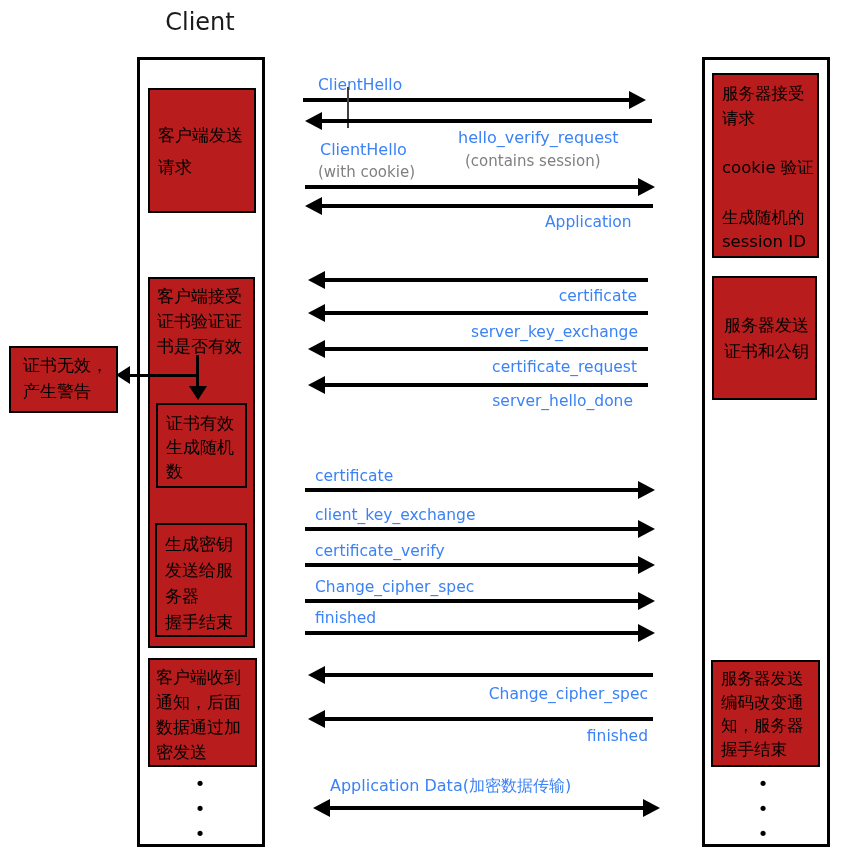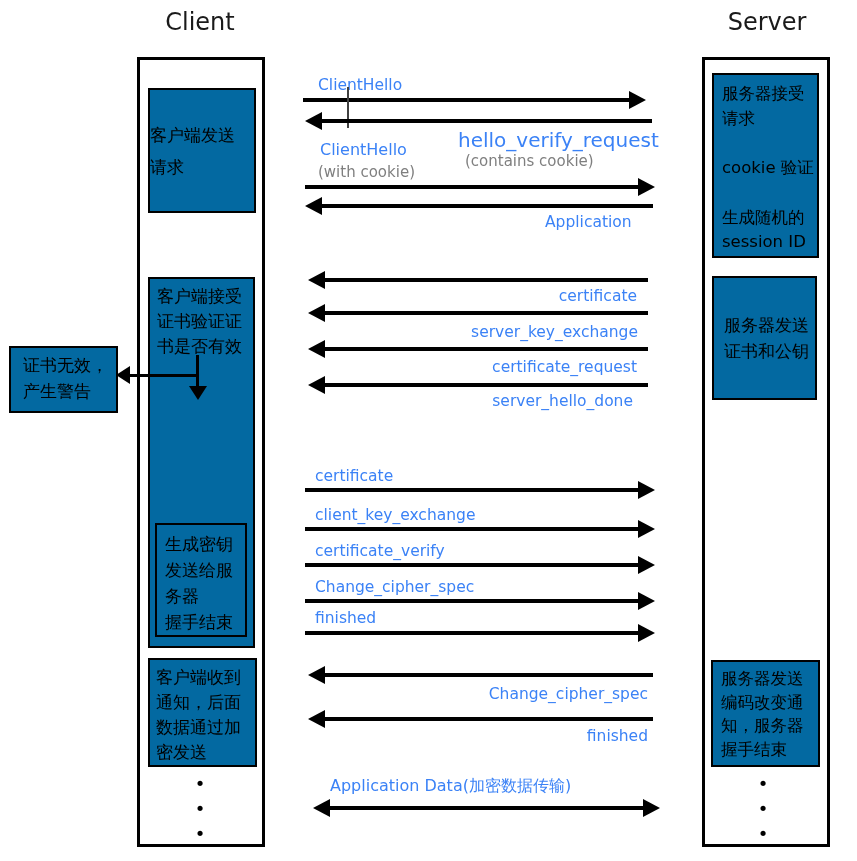--- a/index.html
+++ b/index.html
@@ -4,21 +4,21 @@
 <style>
   html,body{margin:0;padding:0;background:#ffffff;}
   #canvas{
     position:relative;width:857px;height:861px;background:#ffffff;
     font-family:"DejaVu Sans","Liberation Sans",sans-serif;color:#000;
     overflow:hidden;
   }
   .abs{position:absolute;}
   .title{font-size:24px;color:#1a1a1a;text-align:center;width:130px;}
   .col{border:3px solid #000;box-sizing:border-box;background:#fff;}
-  .box{border:2px solid #000;box-sizing:border-box;background:#0369a1;
+  .box{border:2px solid #000;box-sizing:border-box;background:#b91c1c;
        font-size:16.5px;line-height:25px;white-space:pre-line;color:#000;}
   .box.centerv{display:flex;align-items:center;}
   .label{font-size:15.5px;color:#3b82f6;white-space:nowrap;}
   .label.gray{color:#7f7f7f;font-size:15px;}
   .label.right{text-align:right;}
   .arrow{position:absolute;height:18px;}
   .arrow .shaft{position:absolute;top:7px;left:0;right:0;height:4px;background:#000;}
   .arrow.r .shaft{right:13px;}
   .arrow.l .shaft{left:13px;}
   .arrow.b .shaft{left:13px;right:13px;}
@@ -30,33 +30,35 @@
   .tick{background:#404040;}
   .tri-down{width:0;height:0;border-left:9px solid transparent;border-right:9px solid transparent;border-top:14px solid #000;}
   .tri-left{width:0;height:0;border-top:9px solid transparent;border-bottom:9px solid transparent;border-right:14px solid #000;}
 </style>
 </head>
 <body>
 
 <div id="canvas">
 
   <div class="abs title" style="left:135px;top:8px;">Client</div>
-  <div class="abs title" style="left:702px;top:8px;">Server</div>
 
   <div class="abs col" style="left:137px;top:57px;width:128px;height:790px;"></div>
 
   <div class="abs col" style="left:702px;top:57px;width:128px;height:790px;"></div>
 
-  <div class="abs box centerv" style="left:148px;top:88px;width:108px;height:125px;line-height:32px;font-size:17px;">客户端发送
+  <div class="abs box centerv" style="left:148px;top:88px;width:108px;height:125px;padding-left:8px;line-height:32px;font-size:17px;">客户端发送
 请求</div>
 
   <div class="abs box" style="left:148px;top:277px;width:107px;height:371px;padding:5px 0 0 7px;font-size:17px;">客户端接受
 证书验证证
 书是否有效</div>
 
+  <div class="abs box" style="left:156px;top:403px;width:91px;height:85px;padding:6px 0 0 8px;line-height:24px;font-size:17px;">证书有效
+生成随机
+数</div>
 
   <div class="abs box" style="left:155px;top:523px;width:92px;height:114px;padding:6px 0 0 8px;line-height:26px;font-size:17px;">生成密钥
 发送给服
 务器
 握手结束</div>
 
   <div class="abs box" style="left:9px;top:346px;width:109px;height:67px;padding:4px 0 0 12px;line-height:26px;font-size:17px;">证书无效，
 产生警告</div>
 
   <div class="abs box" style="left:148px;top:658px;width:109px;height:109px;padding:5px 0 0 6px;font-size:17px;">客户端收到
@@ -97,22 +99,22 @@
   <div class="arrow r" style="left:303px;top:91px;width:343px;">
       <div class="shaft"></div>
       <div class="head hr"></div>
     </div>
   <div class="abs tick" style="left:347px;top:87px;width:2px;height:41px;"></div>
 
   <div class="arrow l" style="left:305px;top:112px;width:347px;">
       <div class="shaft"></div>
       <div class="head hl"></div>
     </div>
-  <div class="abs label" style="left:458px;top:128px;font-size:20px;">hello_verify_request</div>
-  <div class="abs label gray" style="left:465px;top:152px;">(contains cookie)</div>
+  <div class="abs label" style="left:458px;top:128px;font-size:16px;">hello_verify_request</div>
+  <div class="abs label gray" style="left:465px;top:152px;">(contains session)</div>
 
   <div class="abs label" style="left:320px;top:140px;font-size:16px;">ClientHello</div>
   <div class="abs label gray" style="left:318px;top:163px;">(with cookie)</div>
   <div class="arrow r" style="left:305px;top:178px;width:350px;">
       <div class="shaft"></div>
       <div class="head hr"></div>
     </div>
 
   <div class="arrow l" style="left:305px;top:197px;width:348px;">
       <div class="shaft"></div>

